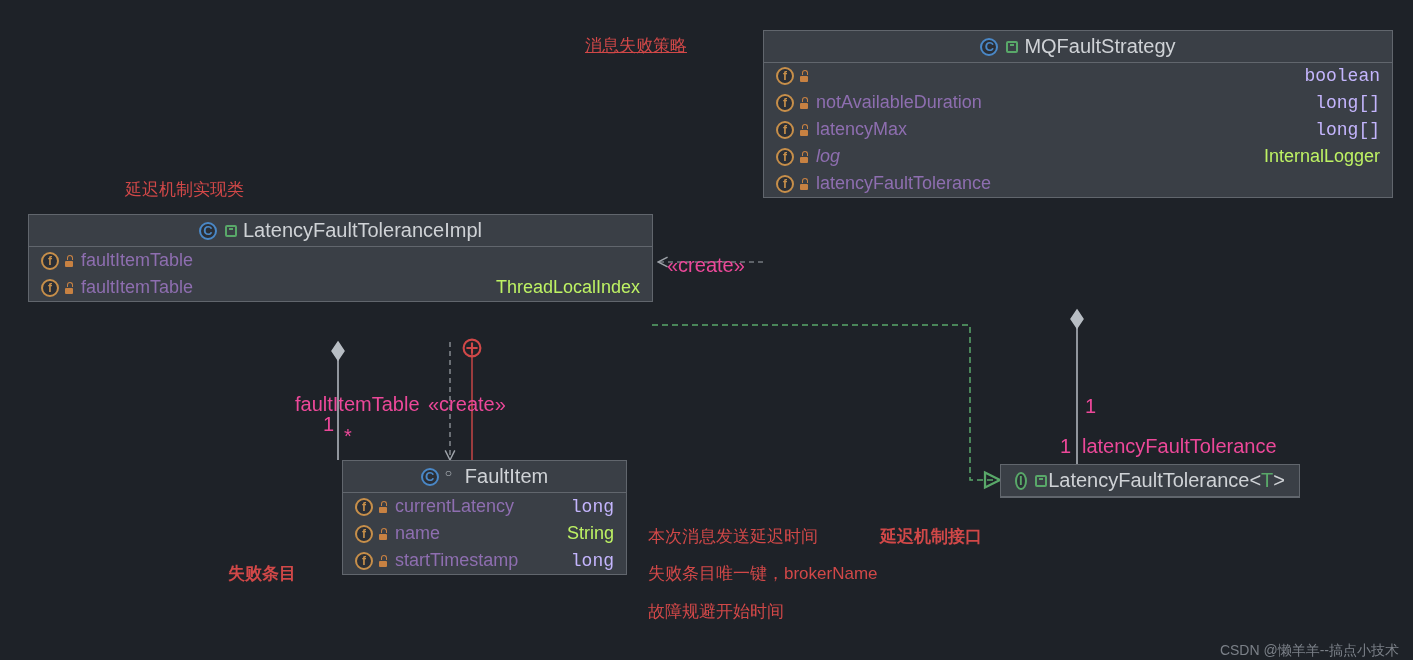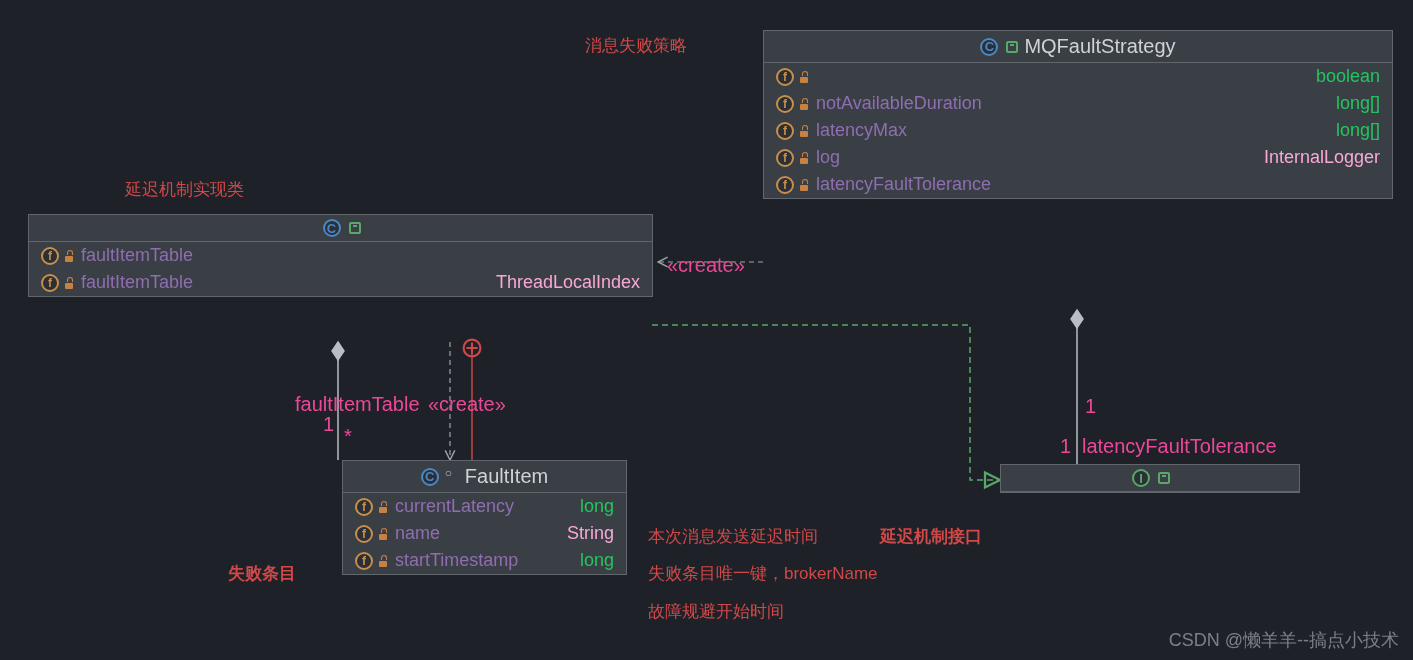--- a/index.html
+++ b/index.html
@@ -42,23 +42,23 @@
     font-size: 18px;
     white-space: nowrap;
     justify-content: space-between;
   }
   .member-left {
     display: flex;
     align-items: center;
     gap: 6px;
   }
   .mname { color: #8e6eb0; }
-  .mname.italic { }
-  .mtype { color: #f9a8d4; padding-left: 6px; }
-  .mtype.keyword { color: #22c55e; }
+  .mname.italic { font-style: italic; }
+  .mtype { color: #bef264; padding-left: 6px; }
+  .mtype.keyword { color: #c4b5fd; font-family: Liberation Mono, monospace; }
 
   .badge {
     width: 18px; height: 18px;
     border-radius: 50%;
     display: inline-flex;
     align-items: center;
     justify-content: center;
     font-size: 13px;
     font-weight: bold;
     border: 2px solid;
@@ -126,23 +126,23 @@
   .annotation.bold { font-weight: bold; }
   .edge-label {
     position: absolute;
     color: #ec4899;
     font-size: 20px;
     white-space: nowrap;
   }
   .watermark {
     position: absolute;
     right: 14px;
-    bottom: 8px;
+    bottom: 0;
     color: #7b8088;
-    font-size: 18px;
+    font-size: 14px;
   }
   svg.conn {
     position: absolute;
     inset: 0;
     width: 1413px;
     height: 660px;
     pointer-events: none;
   }
 </style>
 </head>
@@ -173,21 +173,21 @@
 
     <line x1="763" y1="262" x2="658" y2="262" stroke="#9ea3a9" stroke-width="1.2" stroke-dasharray="5,4" marker-end="url(#arrow-open-gray)"></line>
 
     <line x1="338" y1="342" x2="338" y2="460" stroke="#b8bec4" stroke-width="1.5" marker-start="url(#diamond-open)"></line>
 
     <line x1="450" y1="342" x2="450" y2="460" stroke="#9ea3a9" stroke-width="1.2" stroke-dasharray="5,4" marker-end="url(#arrow-open-gray)"></line>
 
     <line x1="472" y1="348" x2="472" y2="460" stroke="#d14848" stroke-width="1.4" marker-start="url(#circle-plus)"></line>
   </svg>
 
-  <div class="annotation" style="left:585px; top:34px;">消息失败策略</div>
+  <div class="annotation" style="left:585px; top:34px;text-decoration:underline;">消息失败策略</div>
   <div class="annotation" style="left:125px; top:178px;">延迟机制实现类</div>
   <div class="annotation bold" style="left:228px; top:562px;">失败条目</div>
   <div class="annotation" style="left:648px; top:525px;">本次消息发送延迟时间</div>
   <div class="annotation" style="left:648px; top:562px;">失败条目唯一键，brokerName</div>
   <div class="annotation" style="left:648px; top:600px;">故障规避开始时间</div>
   <div class="annotation bold" style="left:880px; top:525px;">延迟机制接口</div>
 
   <div class="edge-label" style="left:667px; top:254px;">«create»</div>
   <div class="edge-label" style="left:295px; top:393px;">faultItemTable</div>
   <div class="edge-label" style="left:428px; top:393px;">«create»</div>
@@ -242,20 +242,21 @@
             <span class="mname">latencyFaultTolerance</span>
           </span>
         </div>
       </div>
   </div>
 
   <div class="class-box" style="left:28px; top:214px; width:625px;">
     <div class="class-head">
       <span class="badge C">C</span>
       <span class="vis pkg"></span>
+      <span class="title">LatencyFaultToleranceImpl</span>
     </div>
     <div id="impl-members">
         <div class="member-row">
           <span class="member-left">
             <span class="badge F">f</span>
             <span class="lock"></span>
             <span class="mname">faultItemTable</span>
           </span>
         </div>
         <div class="member-row">
@@ -300,17 +301,20 @@
           </span>
           <span class="mtype keyword">long</span>
         </div>
       </div>
   </div>
 
   <div class="class-box" style="left:1000px; top:464px; width:300px;">
     <div class="class-head">
       <span class="badge I">I</span>
       <span class="vis pkg"></span>
+      <span class="title">
+        <span>LatencyFaultTolerance&lt;</span><span class="tparam">T</span><span>&gt;</span>
+      </span>
     </div>
   </div>
 
   <div class="watermark">CSDN @懒羊羊--搞点小技术</div>
 </div>
 
 </body></html>

